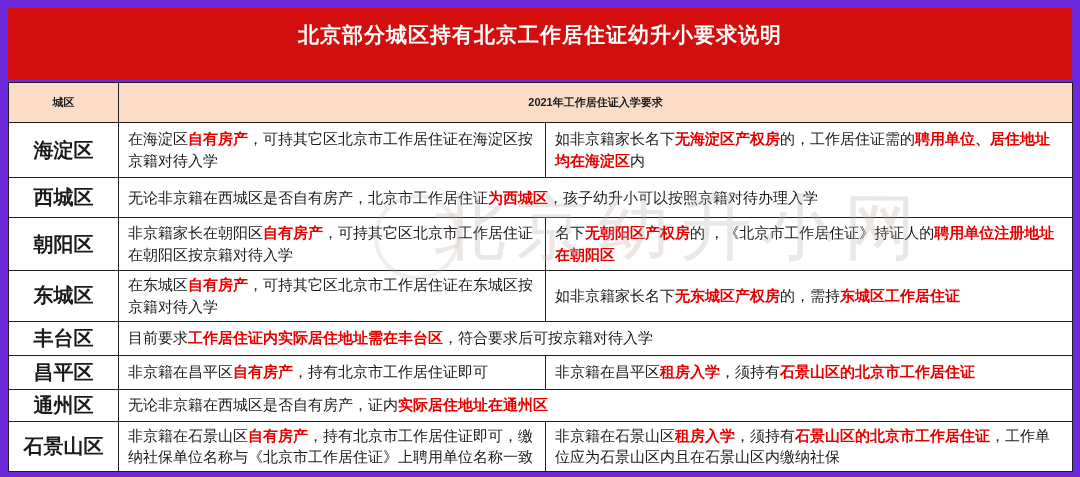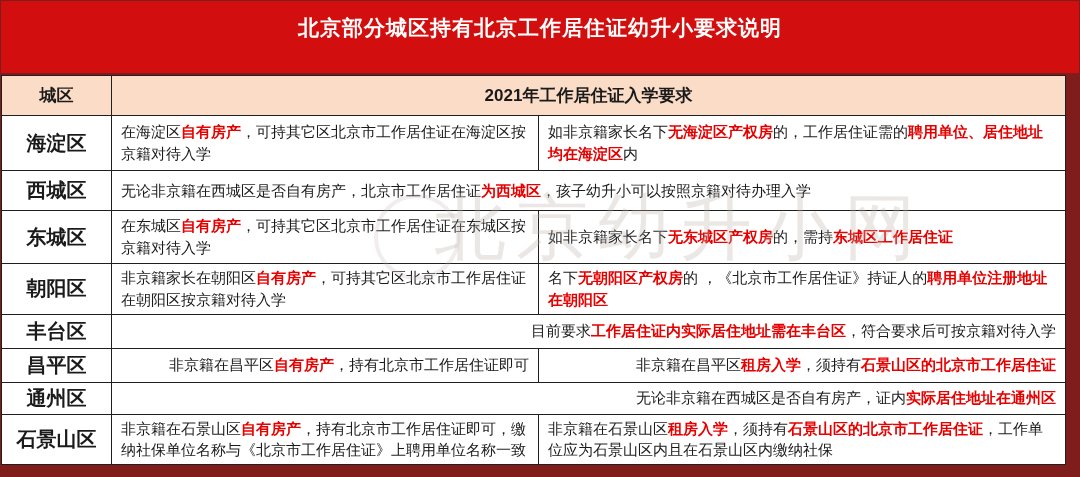--- a/index.html
+++ b/index.html
@@ -5,32 +5,32 @@
   :root{
     --banner-bg:#d30e0e;
     --header-bg:#fbddc7;
     --highlight:#e60000;
     --border:#1f1f1f;
     --ink:#1a1a1a;
   }
   *{box-sizing:border-box;margin:0;padding:0;}
   html,body{width:1080px;height:477px;overflow:hidden;background:#ffffff;
     font-family:"Liberation Sans","DejaVu Sans",sans-serif;color:var(--ink);}
-  .page{position:relative;width:1080px;height:477px;padding:1px;background:#7f1d1d;}
+  .page{position:relative;width:1080px;height:477px;padding:8px;background:#6d28d9;}
   
   .banner{background:var(--banner-bg);height:72px;padding-top:13px;margin-bottom:2px;}
   .banner-title{color:#fff;font-weight:bold;font-size:21px;text-align:center;letter-spacing:1px;}
   .banner-subtitle{color:#fff;font-weight:bold;font-size:15px;text-align:right;padding-right:178px;margin-top:8px;}
   
   table{width:1064px;border-collapse:collapse;table-layout:fixed;}
   td,th{border:1px solid var(--border);vertical-align:middle;}
-  thead th{background:var(--header-bg);font-weight:bold;font-size:17px;height:40px;text-align:center;}
+  thead th{background:var(--header-bg);font-weight:bold;font-size:11px;height:40px;text-align:center;}
   td.district{font-weight:bold;font-size:20px;text-align:center;background:#fff;}
   td.req{font-size:15px;line-height:1.45;padding:3px 9px;text-align:left;background:#fff;}
-  td.req.center{text-align:right;}
+  td.req.center{text-align:left;}
   .hl{color:var(--highlight);font-weight:bold;}
   
   tbody tr:nth-child(1) td{height:55px;}
   tbody tr:nth-child(2) td{height:40px;}
   tbody tr:nth-child(3) td{height:53px;}
   tbody tr:nth-child(4) td{height:46px;}
   tbody tr:nth-child(5) td{height:34px;}
   tbody tr:nth-child(6) td{height:34px;}
   tbody tr:nth-child(7) td{height:32px;}
   tbody tr:nth-child(8) td{height:50px;}
@@ -68,28 +68,28 @@
         <tr>
           <td class="district">海淀区</td>
           <td class="req"><span>在海淀区</span><span class="hl">自有房产</span><span>，可持其它区北京市工作居住证在海淀区按京籍对待入学</span></td>
           <td class="req"><span>如非京籍家长名下</span><span class="hl">无海淀区产权房</span><span>的，工作居住证需的</span><span class="hl">聘用单位、居住地址均在海淀区</span><span>内</span></td>
         </tr>
         <tr>
           <td class="district">西城区</td>
           <td class="req" colspan="2"><span>无论非京籍在西城区是否自有房产，北京市工作居住证</span><span class="hl">为西城区</span><span>，孩子幼升小可以按照京籍对待办理入学</span></td>
         </tr>
         <tr>
+          <td class="district">朝阳区</td>
+          <td class="req"><span>非京籍家长在朝阳区</span><span class="hl">自有房产</span><span>，可持其它区北京市工作居住证在朝阳区按京籍对待入学</span></td>
+          <td class="req"><span>名下</span><span class="hl">无朝阳区产权房</span><span>的 ，《北京市工作居住证》持证人的</span><span class="hl">聘用单位注册地址在朝阳区</span></td>
+        </tr>
+        <tr>
           <td class="district">东城区</td>
           <td class="req"><span>在东城区</span><span class="hl">自有房产</span><span>，可持其它区北京市工作居住证在东城区按京籍对待入学</span></td>
           <td class="req"><span>如非京籍家长名下</span><span class="hl">无东城区产权房</span><span>的，需持</span><span class="hl">东城区工作居住证</span></td>
-        </tr>
-        <tr>
-          <td class="district">朝阳区</td>
-          <td class="req"><span>非京籍家长在朝阳区</span><span class="hl">自有房产</span><span>，可持其它区北京市工作居住证在朝阳区按京籍对待入学</span></td>
-          <td class="req"><span>名下</span><span class="hl">无朝阳区产权房</span><span>的 ，《北京市工作居住证》持证人的</span><span class="hl">聘用单位注册地址在朝阳区</span></td>
         </tr>
         <tr>
           <td class="district">丰台区</td>
           <td class="req center" colspan="2"><span>目前要求</span><span class="hl">工作居住证内实际居住地址需在丰台区</span><span>，符合要求后可按京籍对待入学</span></td>
         </tr>
         <tr>
           <td class="district">昌平区</td>
           <td class="req center"><span>非京籍在昌平区</span><span class="hl">自有房产</span><span>，持有北京市工作居住证即可</span></td>
           <td class="req center"><span>非京籍在昌平区</span><span class="hl">租房入学</span><span>，须持有</span><span class="hl">石景山区的北京市工作居住证</span></td>
         </tr>

